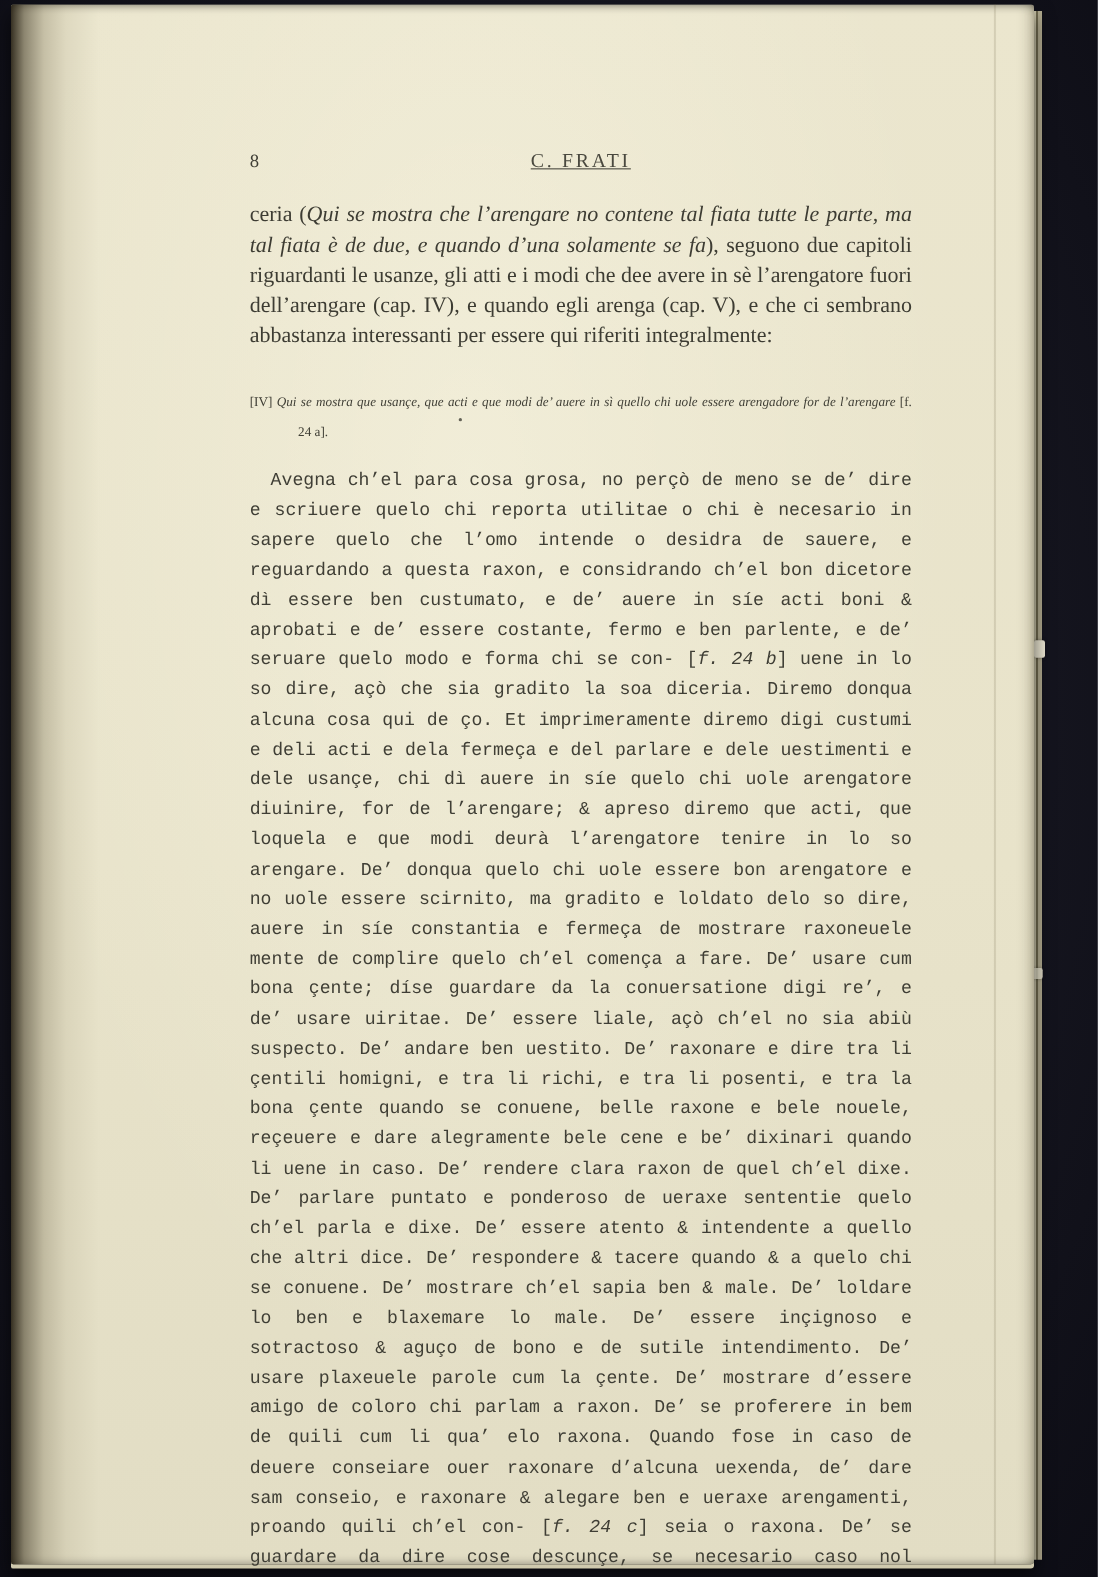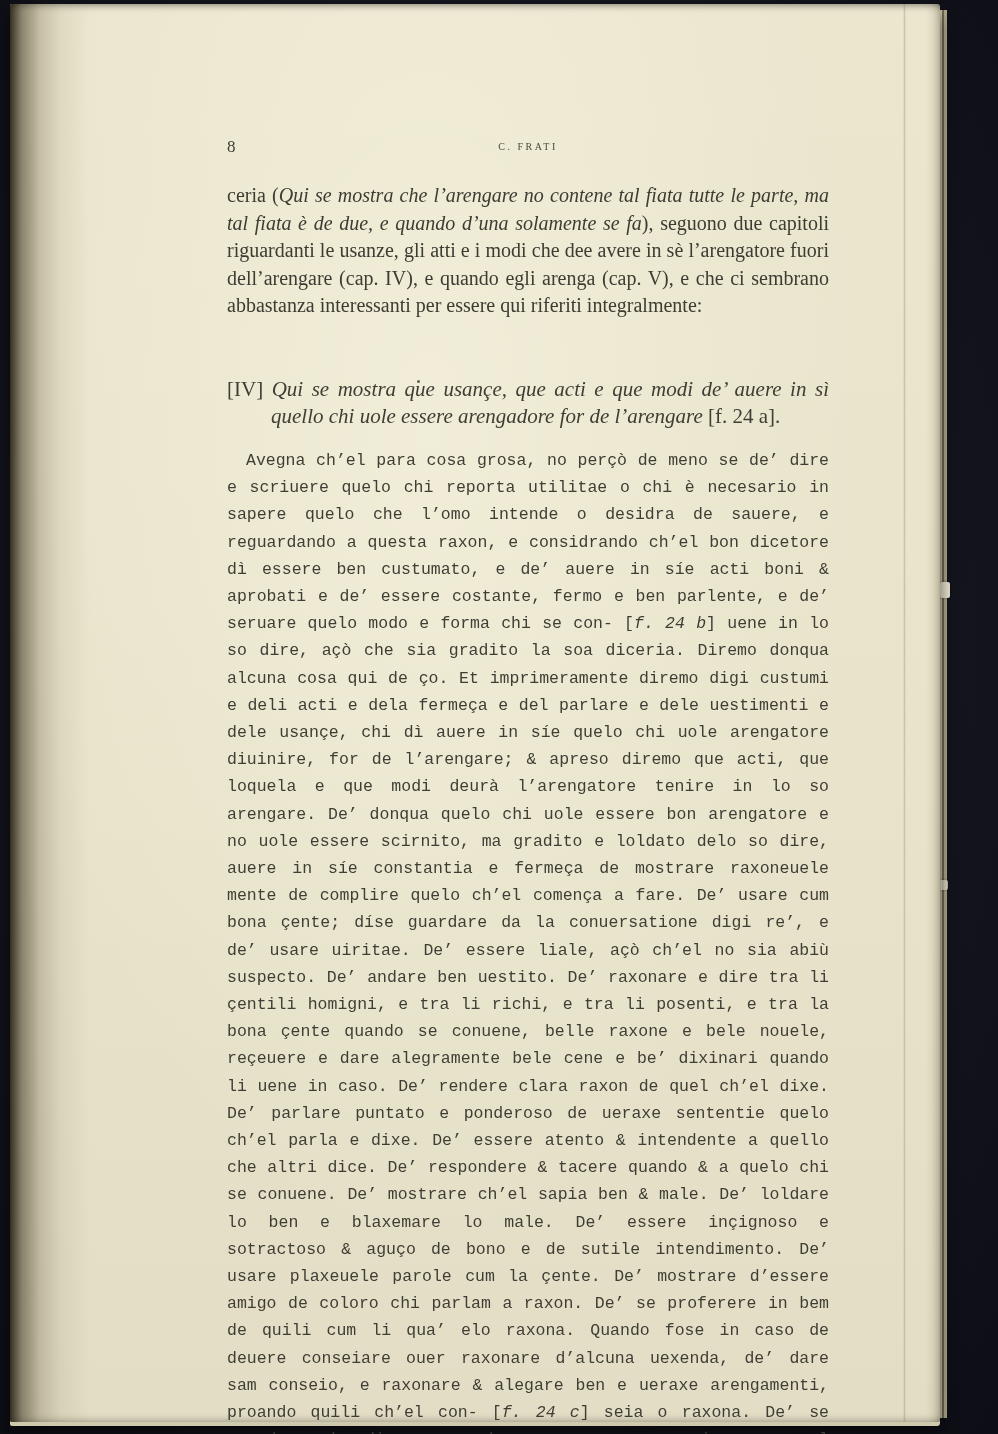--- a/index.html
+++ b/index.html
@@ -66,33 +66,33 @@
   }
 
   .content{
     position:absolute;left:217px;top:132px;width:602px;color:var(--ink);
   }
   .header-row{position:relative;height:22px;text-align:center;}
   .pagenum{
     position:absolute;left:0;top:1px;font-size:17px;letter-spacing:.5px;
   }
   .running-header{
-    font-size:10px;letter-spacing:2.5px;color:#4a493f;
+    font-size:18px;letter-spacing:2.5px;color:#4a493f;text-decoration:underline;
   }
 
   .intro{
     margin-top:24px;font-size:20px;line-height:27.6px;text-align:justify;
     color:#3d3c33;
   }
   .ink-dot{
     position:absolute;left:190px;top:244px;width:3px;height:3px;border-radius:50%;
     background:#4a493f;opacity:.85;
   }
   .section-heading{
-    margin-top:56px;font-size:21px;line-height:27px;text-align:justify;
+    margin-top:32px;font-size:12px;line-height:27px;text-align:justify;
     padding-left:44px;text-indent:-44px;
   }
   .body-par{
     margin-top:17px;font-size:16.5px;line-height:27.2px;text-align:justify;
     text-indent:19px;
     font-family:Liberation Mono, monospace;
   }
   i{font-style:italic;}
 </style>
 </head>

